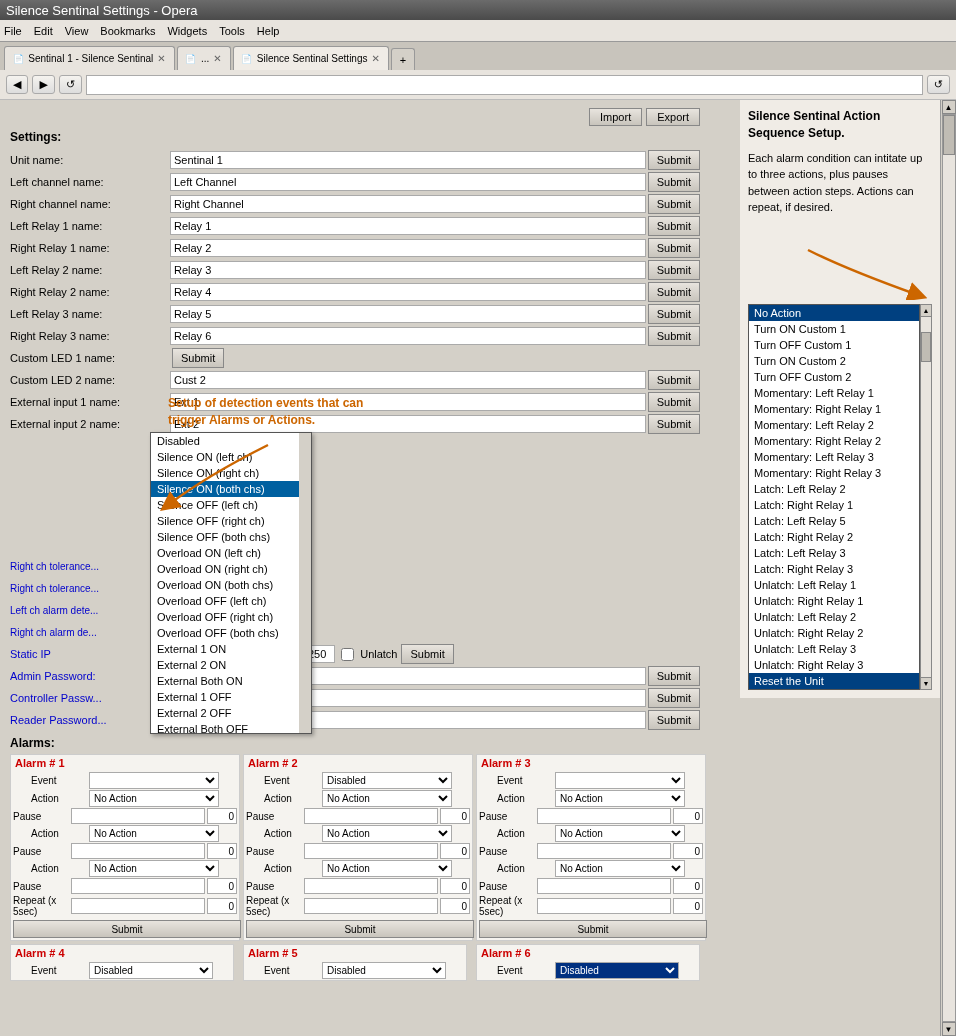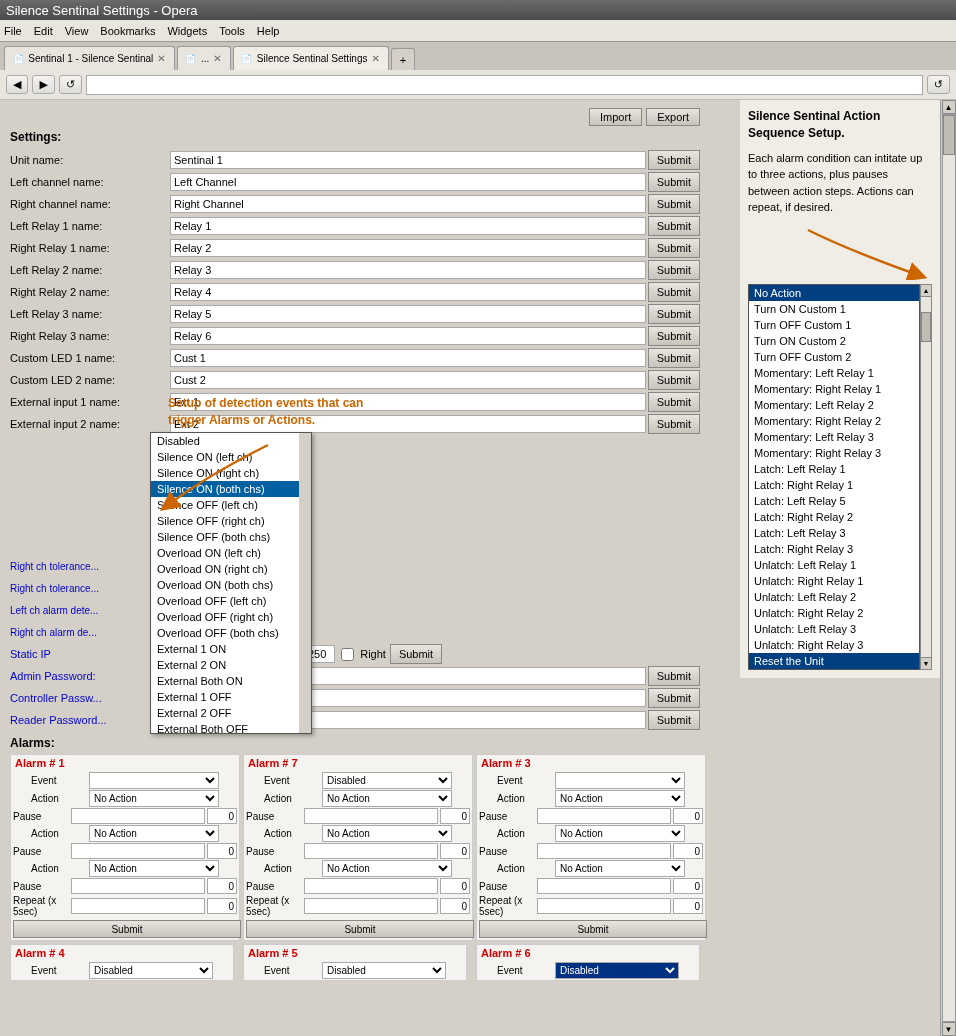--- a/index.html
+++ b/index.html
@@ -177,21 +177,21 @@
     }
     .info-title {
       font-weight: bold;
       font-size: 12px;
       margin-bottom: 8px;
       line-height: 1.4;
     }
     .info-text {
       font-size: 11px;
       line-height: 1.5;
-      margin-bottom: 4px;
+      margin-bottom: 24px;
     }
     .action-item {
       padding: 2px 5px;
       cursor: pointer;
       white-space: nowrap;
     }
 
     
     .alarms-section {
       margin-top: 6px;
@@ -389,21 +389,20 @@
       <input class="value-input" type="text" value="Relay 5" style="">
       <button class="submit-btn">Submit</button>
     </div>
     <div class="field-row">
       <span class="field-label">Right Relay 3 name:</span>
       <input class="value-input" type="text" value="Relay 6" style="">
       <button class="submit-btn">Submit</button>
     </div>
     <div class="field-row">
       <span class="field-label">Custom LED 1 name:</span>
-      <input class="value-input" type="text" value="Cust 1" style="">
       <button class="submit-btn">Submit</button>
     </div>
     <div class="field-row">
       <span class="field-label">Custom LED 2 name:</span>
       <input class="value-input" type="text" value="Cust 2" style="">
       <button class="submit-btn">Submit</button>
     </div>
     <div class="field-row">
       <span class="field-label">External input 1 name:</span>
       <input class="value-input" type="text" value="Ext 1" style="">
@@ -467,21 +466,21 @@
       <span class="field-label" style="color:#0000cc;">Static IP</span>
       <div class="ip-row">
         <input class="ip-box" type="text" value="192" style="">
         <span class="ip-sep">.</span>
         <input class="ip-box" type="text" value="168" style="">
         <span class="ip-sep">.</span>
         <input class="ip-box" type="text" value="1" style="">
         <span class="ip-sep">.</span>
         <input class="ip-box" type="text" value="250" style="">
         <input type="checkbox" class="enable-check" style="">
-        <span>Right</span>
+        <span>Unlatch</span>
         <button class="submit-btn">Submit</button>
       </div>
     </div>
 
     <div class="field-row">
       <span class="field-label" style="color:#0000cc;">Admin Password:</span>
       <input class="value-input" type="password" value="" style="">
       <button class="submit-btn">Submit</button>
     </div>
 
@@ -549,21 +548,21 @@
           </div>
           <div class="alarm-pause-row">
             <span class="alarm-pause-label">Repeat (x 5sec)</span>
             <input class="alarm-pause-input" type="text" value="" style="">
             <input class="alarm-pause-num" type="text" value="0" style="">
           </div>
           <button class="alarm-submit">Submit</button>
         </div>
 
         <div style="border:1px solid #ccc; background:#f5f3ef;">
-          <div class="alarm-header red-text">Alarm # 7</div>
+          <div class="alarm-header red-text">Alarm # 2</div>
           <div class="alarm-row">
             <span class="alarm-row-label">Event</span>
             <select class="alarm-select"><option>Disabled</option></select>
           </div>
           <div class="alarm-row">
             <span class="alarm-row-label">Action</span>
             <select class="alarm-select"><option>No Action</option></select>
           </div>
           <div class="alarm-pause-row">
             <span class="alarm-pause-label">Pause</span>
@@ -688,21 +687,21 @@
           <div class="action-item">Turn ON Custom 1</div>
           <div class="action-item">Turn OFF Custom 1</div>
           <div class="action-item">Turn ON Custom 2</div>
           <div class="action-item">Turn OFF Custom 2</div>
           <div class="action-item">Momentary: Left Relay 1</div>
           <div class="action-item">Momentary: Right Relay 1</div>
           <div class="action-item">Momentary: Left Relay 2</div>
           <div class="action-item">Momentary: Right Relay 2</div>
           <div class="action-item">Momentary: Left Relay 3</div>
           <div class="action-item">Momentary: Right Relay 3</div>
-          <div class="action-item">Latch: Left Relay 1</div>
+          <div class="action-item">Latch: Left Relay 2</div>
           <div class="action-item">Latch: Right Relay 1</div>
           <div class="action-item">Latch: Left Relay 5</div>
           <div class="action-item">Latch: Right Relay 2</div>
           <div class="action-item">Latch: Left Relay 3</div>
           <div class="action-item">Latch: Right Relay 3</div>
           <div class="action-item">Unlatch: Left Relay 1</div>
           <div class="action-item">Unlatch: Right Relay 1</div>
           <div class="action-item">Unlatch: Left Relay 2</div>
           <div class="action-item">Unlatch: Right Relay 2</div>
           <div class="action-item">Unlatch: Left Relay 3</div>

